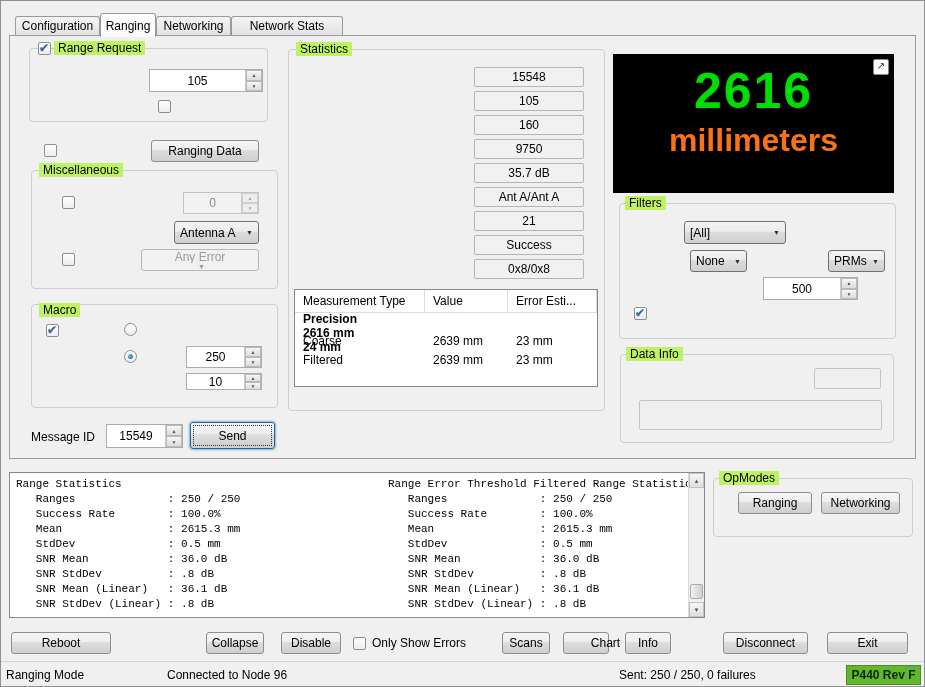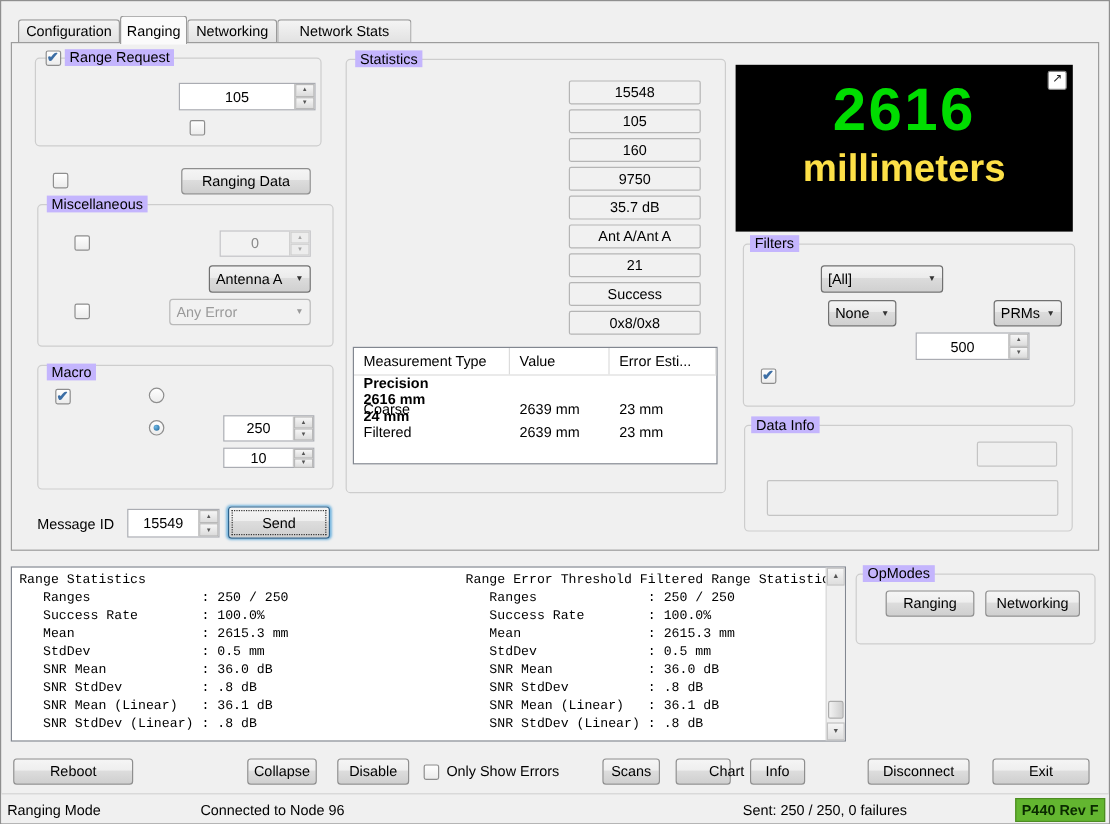--- a/index.html
+++ b/index.html
@@ -6,39 +6,39 @@
   body{width:925px;height:687px;font-family:"Liberation Sans",sans-serif;}
   .win{position:relative;width:925px;height:687px;background:#f0f0f0;border:1px solid #8f8f8f;box-sizing:border-box;overflow:hidden;}
   .lbl{position:absolute;font-size:12px;color:#000;white-space:nowrap;}
   .lbl.r{text-align:right;}
   
   .tab{position:absolute;top:15px;height:19px;background:linear-gradient(#f4f4f4,#e2e2e2);border:1px solid #9a9a9a;border-bottom:none;border-radius:3px 3px 0 0;font-size:12px;display:flex;align-items:center;justify-content:center;z-index:2;box-sizing:border-box;cursor:default;}
   .tab.on{top:12px;height:24px;background:#fbfbfb;z-index:6;}
   .panel{position:absolute;left:8px;top:34px;width:907px;height:424px;border:1px solid #9c9c9c;background:#f0f0f0;z-index:1;box-sizing:border-box;}
   
   .grp{position:absolute;border:1px solid #cdcdcd;border-radius:4px;z-index:3;box-sizing:border-box;}
-  .glbl{position:absolute;font-size:12px;background:#c4b5fd;padding:0 4px;z-index:4;white-space:nowrap;}
+  .glbl{position:absolute;font-size:12px;background:#bef264;padding:0 4px;z-index:4;white-space:nowrap;}
   
   .cb{position:absolute;width:13px;height:13px;background:linear-gradient(#fefefe,#ececec);border:1px solid #8e8e8e;border-radius:2px;z-index:5;box-sizing:border-box;}
   .cb.on::after{content:"✔";position:absolute;left:0px;top:-2px;font-size:12px;font-weight:bold;color:#3c6ea5;}
   .radio{position:absolute;width:13px;height:13px;background:linear-gradient(#fefefe,#ececec);border:1px solid #8e8e8e;border-radius:50%;z-index:5;box-sizing:border-box;}
   .radio.on::after{content:"";position:absolute;left:3px;top:3px;width:5px;height:5px;border-radius:50%;background:radial-gradient(circle at 35% 35%,#6db9e8,#1c5d8f);}
   
   .spin{position:absolute;background:#fff;border:1px solid #aaacb2;display:flex;z-index:5;box-sizing:border-box;}
   .spin .val{flex:1;text-align:center;font-size:12px;display:flex;align-items:center;justify-content:center;color:#000;}
   .spin .btns{width:16px;display:flex;flex-direction:column;border-left:1px solid #c9c9c9;}
   .spin .btns span{flex:1;background:linear-gradient(#f6f6f6,#dcdcdc);border:1px solid #b9b9b9;font-size:5px;color:#555;display:flex;align-items:center;justify-content:center;box-sizing:border-box;}
   .spin.off{background:#f2f2f2;border-color:#c3c3c7;}
   .spin.off .val{color:#8a8a8a;}
   .spin.off .btns span{color:#a5a5a5;background:#ededed;border-color:#cfcfcf;}
   
   .combo{position:absolute;border:1px solid #707070;border-radius:3px;background:linear-gradient(#f4f4f4,#ebebeb 45%,#dcdcdc 46%,#d0d0d0);display:flex;align-items:center;font-size:12px;padding:0 5px;z-index:5;box-sizing:border-box;}
   .combo .cval{flex:1;white-space:nowrap;overflow:hidden;}
   .combo .arr{font-size:7px;color:#333;margin-left:3px;}
-  .combo.off{background:#f1f1f1;border-color:#b9b9b9;}
+  .combo.off{background:#f1f1f1;border-color:#b9b9b9;flex-direction:column;}
   .combo.off .cval,.combo.off .arr{color:#9a9a9a;}
   
   .btn{position:absolute;border:1px solid #8e8e8e;border-radius:3px;background:linear-gradient(#f5f5f5,#eeeeee 45%,#dddddd 46%,#cfcfcf);font-size:12px;color:#000;display:flex;align-items:center;justify-content:center;z-index:5;box-sizing:border-box;cursor:default;}
   .btn.focus{border-color:#2c628b;box-shadow:0 0 2px 1px #7ab8e0;outline:1px dotted #333;outline-offset:-4px;}
   
   .sfield{position:absolute;background:#f1f1f1;border:1px solid #b5b5b5;border-radius:2px;font-size:12px;display:flex;align-items:center;justify-content:center;z-index:5;box-sizing:border-box;}
   .sfield.empty{background:#efefef;border-color:#c4c4c4;}
   
   .mtable{position:absolute;background:#fff;border:1px solid #828790;z-index:5;box-sizing:border-box;}
   .mt-h{position:absolute;left:0;top:0;right:0;height:22px;border-bottom:1px solid #dcdcdc;display:flex;}
@@ -190,21 +190,21 @@
     </div>
     <div class="tr" style="top:60px;">
       <div class="td c1">Filtered</div>
       <div class="td c2">2639 mm</div>
       <div class="td c3">23 mm</div>
     </div>
   </div>
 
   <div class="rngdisp" style="background: rgb(0, 0, 0);">
     <div class="dval" style="color: rgb(0, 221, 0);">2616</div>
-    <div class="dunit" style="color: #fde047;">millimeters</div>
+    <div class="dunit" style="color: #f97316;">millimeters</div>
     <div class="expico">↗</div>
   </div>
 
   <div class="grp" style="left:618px;top:202px;width:277px;height:136px;"></div>
   <span class="glbl" style="left:624px;top:195px;">Filters</span>
   <span class="lbl" style="left:632px;top:226px;">Node ID</span>
   <div class="combo" style="left:683px;top:220px;width:102px;height:23px;">
     <span class="cval">[All]</span>
     <span class="arr">▼</span>
   </div>

